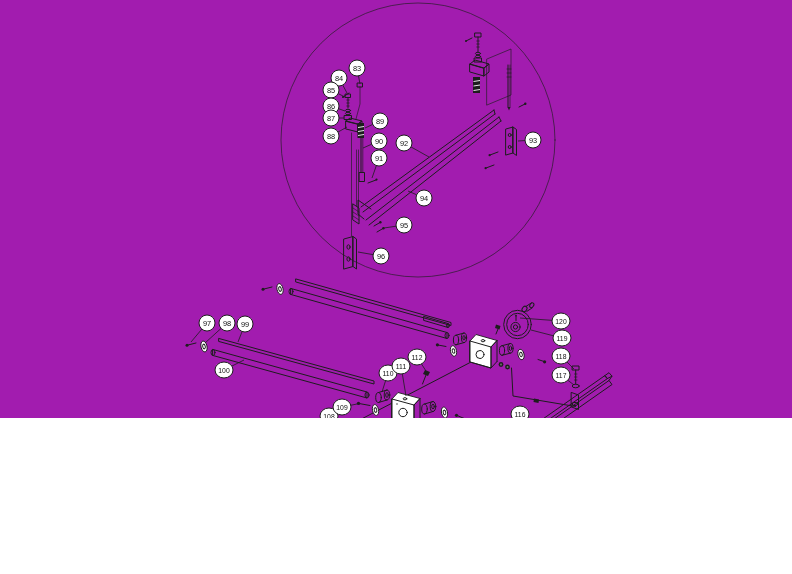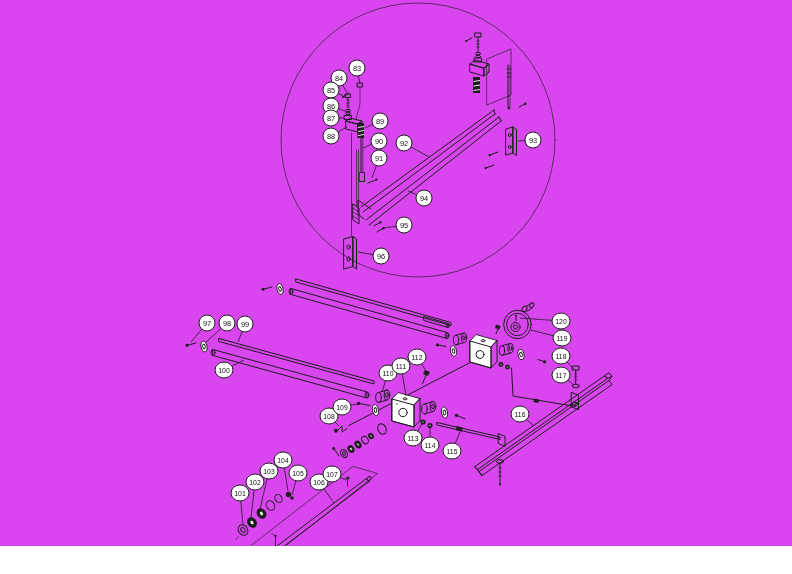--- a/index.html
+++ b/index.html
@@ -1,16 +1,16 @@
 <!DOCTYPE html>
 <html><head>
 <meta charset="utf-8">
 <style>
   html,body{margin:0;padding:0;background:#fff;}
-  .page{position:relative;width:792px;height:546px;background:#d946ef;overflow:hidden;}
+  .page{position:relative;width:792px;height:418px;background:#a21caf;overflow:hidden;}
   svg{display:block;}
   .s  {stroke:#1d1d1d;stroke-width:1;fill:none;stroke-linecap:round;stroke-linejoin:round;}
   .st {stroke:#1d1d1d;stroke-width:.65;fill:none;stroke-linecap:round;stroke-linejoin:round;}
   .f  {fill:#1d1d1d;stroke:none;}
   .fw {fill:#fff;stroke:#1d1d1d;stroke-width:.9;}
   .w  {stroke:#fff;stroke-width:.9;fill:none;}
   .leader{stroke:#1d1d1d;stroke-width:.8;fill:none;}
   .balloon{fill:#fff;stroke:#1d1d1d;stroke-width:1;}
   .balloon-num{fill:#111;font-family:"Liberation Sans",sans-serif;text-anchor:middle;}
 </style>

